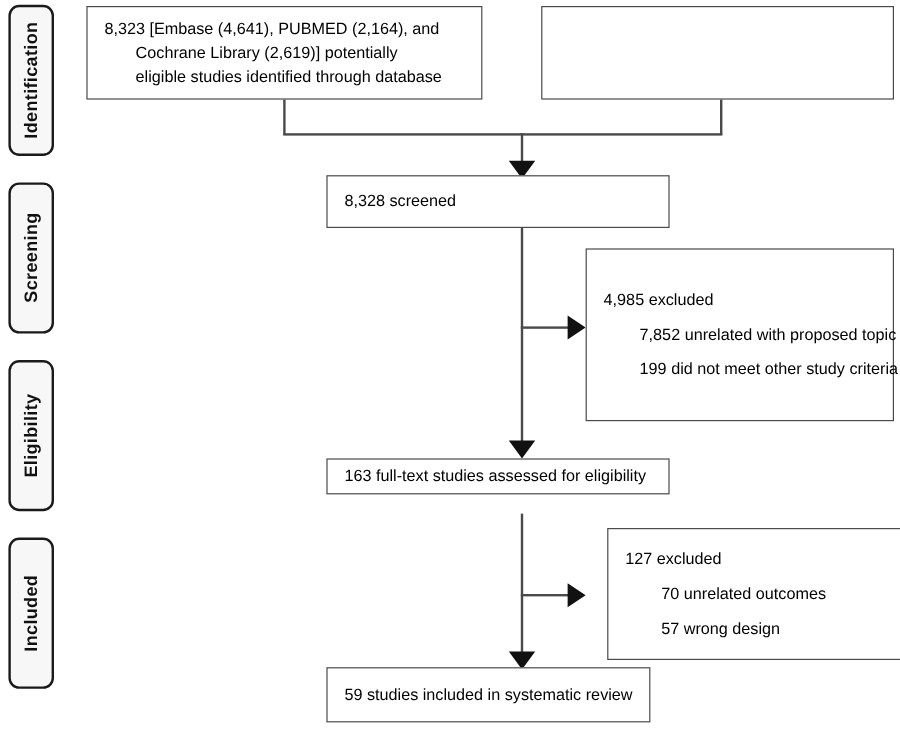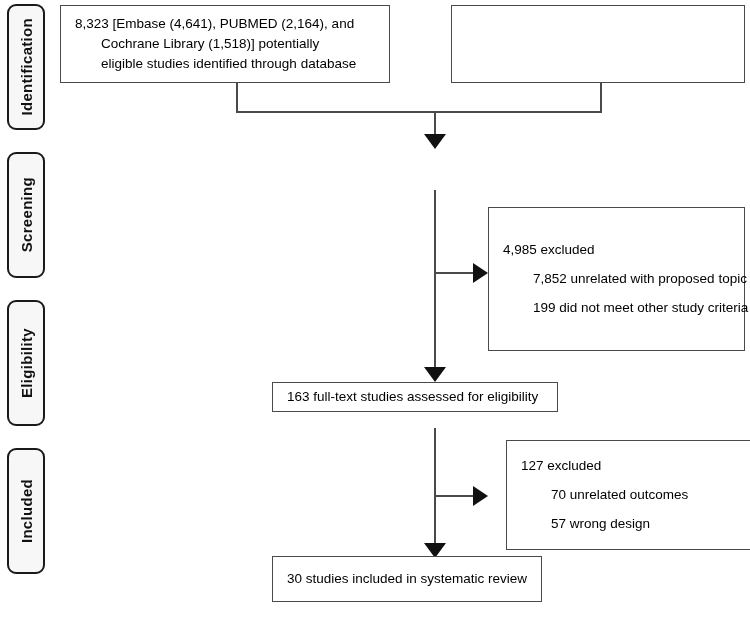--- a/index.html
+++ b/index.html
@@ -106,35 +106,38 @@
   </div>
 
   <div class="stage-label" style="left:7px; top:300px; width:38px; height:126px;">
     <span>Eligibility</span>
   </div>
 
   <div class="stage-label" style="left:7px; top:448px; width:38px; height:126px;">
     <span>Included</span>
   </div>
 
-  <div class="flow-box pad-box" style="left:60px; top:5px; width:330px; height:78px;">
+  <div class="flow-box pad-box" style="left:72px; top:5px; width:330px; height:78px;">
     <div class="line">8,323  [Embase (4,641),  PUBMED (2,164),  and</div>
-    <div class="line indent-1">Cochrane  Library (1,518)]  potentially</div>
+    <div class="line indent-1">Cochrane  Library (2,619)]  potentially</div>
     <div class="line indent-1">eligible  studies  identified through database</div>
   </div>
 
   <div class="flow-box pad-box" style="left:451px; top:5px; width:294px; height:78px;">
   </div>
 
   <div class="conn-v" style="left:236px; top:83px; height:29px;"></div>
   <div class="conn-v" style="left:600px; top:83px; height:29px;"></div>
   <div class="conn-h" style="left:236px; top:111px; width:366px;"></div>
   <div class="conn-v" style="left:434px; top:111px; height:30px;"></div>
   <div class="arrow-down" style="left:424px; top:134px;"></div>
 
+  <div class="flow-box pad-box" style="left:272px; top:146px; width:286px; height:44px;">
+    <div class="line">8,328 screened</div>
+  </div>
 
   <div class="conn-v" style="left:434px; top:190px; height:182px;"></div>
   <div class="arrow-down" style="left:424px; top:367px;"></div>
 
   <div class="conn-h" style="left:434px; top:272px; width:40px;"></div>
   <div class="arrow-right" style="left:473px; top:263px;"></div>
 
   <div class="flow-box pad-box" style="left:488px; top:207px; width:257px; height:144px;">
     <div class="line">4,985  excluded</div>
     <div class="line indent-2 gap-line">7,852 unrelated with proposed topic</div>
@@ -151,16 +154,16 @@
   <div class="conn-h" style="left:434px; top:495px; width:40px;"></div>
   <div class="arrow-right" style="left:473px; top:486px;"></div>
 
   <div class="flow-box pad-box" style="left:488px; top:440px; width:257px; height:110px;margin-left:18px;">
     <div class="line">127  excluded</div>
     <div class="line indent-2 gap-line">70 unrelated outcomes</div>
     <div class="line indent-2 gap-line">57 wrong design</div>
   </div>
 
   <div class="flow-box pad-box" style="left:272px; top:556px; width:270px; height:46px;">
-    <div class="line">30 studies  included in  systematic review</div>
+    <div class="line">59 studies  included in  systematic review</div>
   </div>
 
 </div>
 
 </body></html>

